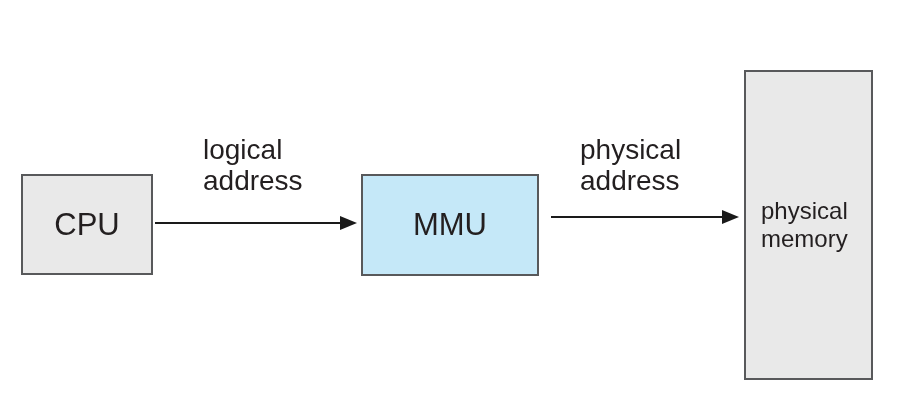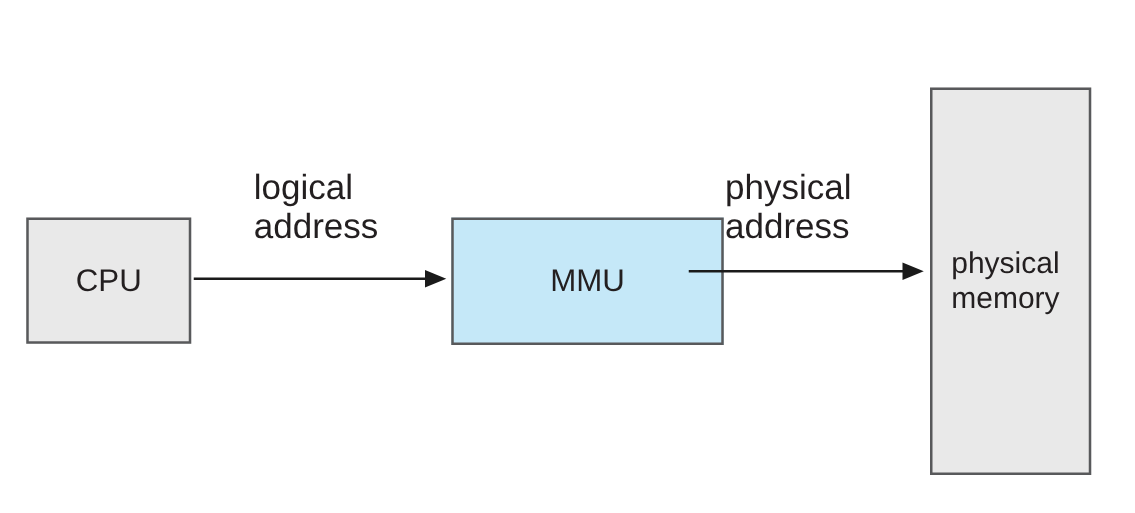--- a/index.html
+++ b/index.html
@@ -18,35 +18,35 @@
   }
   .node {
     position: absolute;
     box-sizing: border-box;
     border: 2px solid var(--border, #58595b);
     display: flex;
     align-items: center;
     justify-content: center;
   }
   .node-label {
-    font-size: 25px;
+    font-size: 31px;
     line-height: 28px;
     white-space: pre-line;
   }
   .node-cpu {
     left: 21px;
     top: 174px;
     width: 132px;
     height: 101px;
     background: var(--node-fill-gray, #e9e9e9);
   }
   .node-mmu {
     left: 361px;
     top: 174px;
-    width: 218px;
+    width: 178px;
     height: 102px;
     background: var(--node-fill-blue, #c5e8f8);
   }
   .node-memory {
     left: 744px;
     top: 70px;
     width: 129px;
     height: 310px;
     background: var(--node-fill-gray, #e9e9e9);
     justify-content: flex-start;

